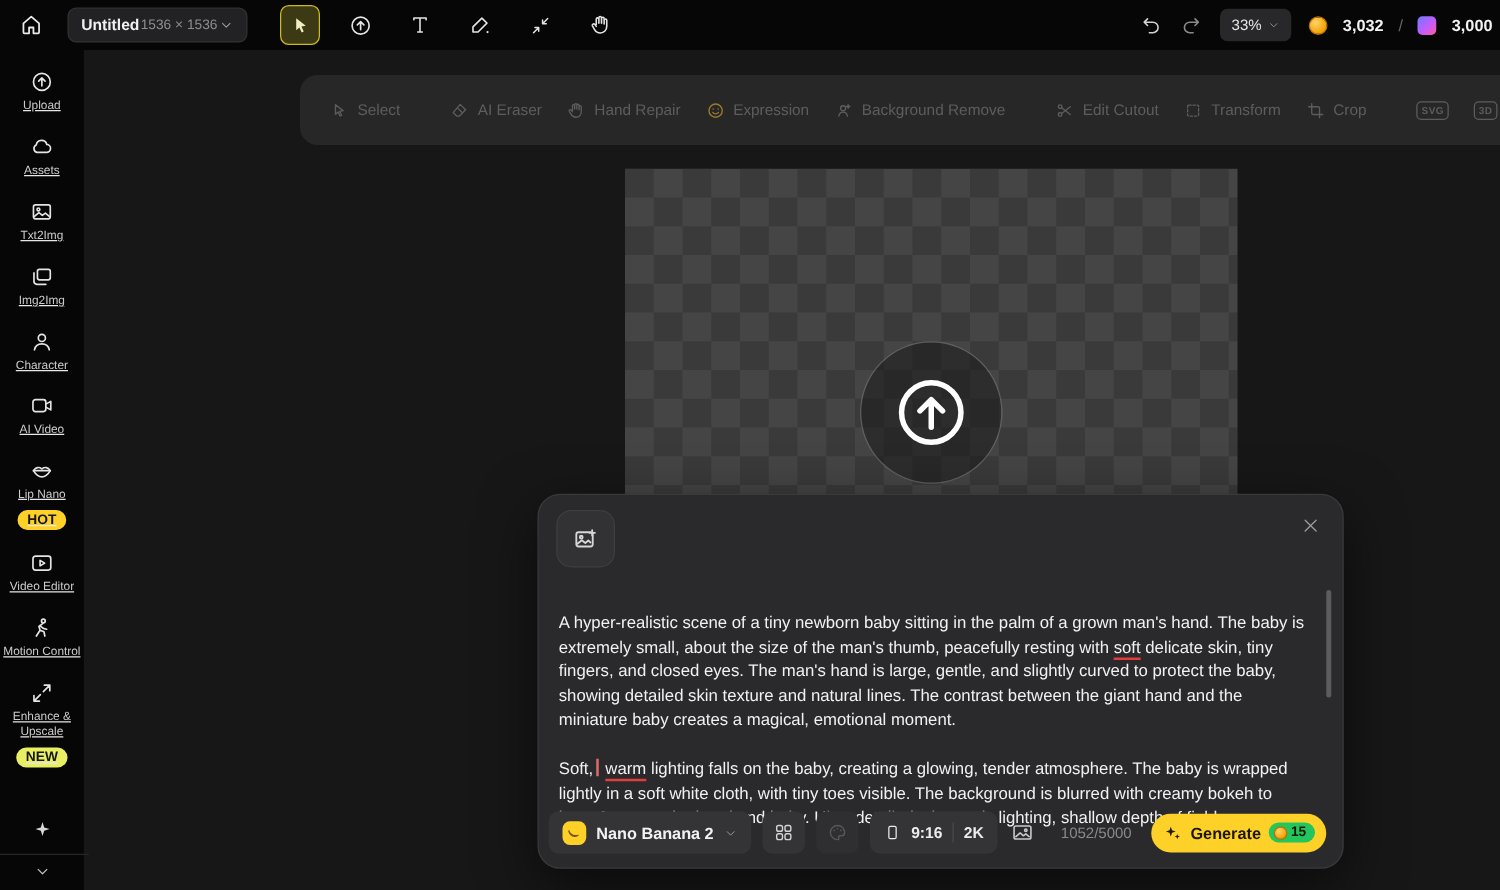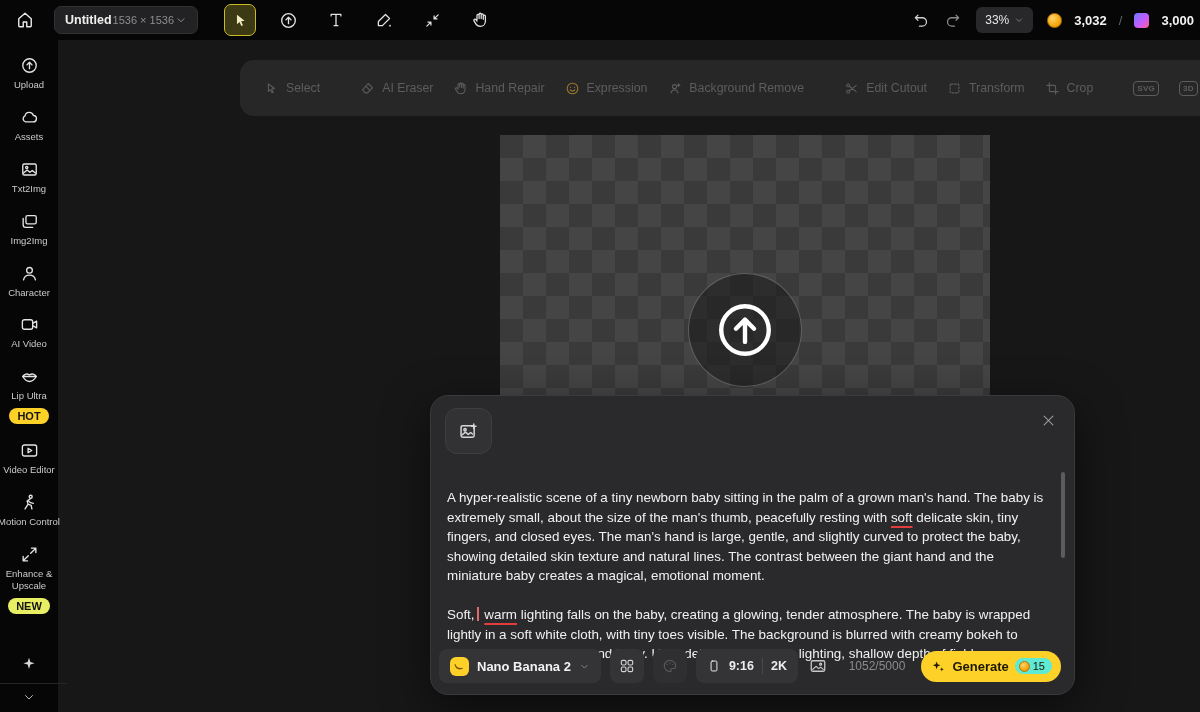--- a/index.html
+++ b/index.html
@@ -27,22 +27,22 @@
   .credits { display:flex; align-items:center; gap:12px; font-size:13px; font-weight:bold; color:#f2f2f2; }
   .coin { width:15px; height:15px; border-radius:50%;
     background:radial-gradient(circle at 35% 32%, #ffd468, #f29d00 75%); border:1px solid #b97300; }
   .coin.small { width:11px; height:11px; }
   .gembadge { width:15px; height:15px; border-radius:4px;
     background:linear-gradient(135deg,#6d7bff,#c45cff 55%,#ff5c93); }
   .cred-div { color:#666; font-weight:normal; }
   .chev { color:#9c9c9c; }
 
   
-  .sidebar { position:absolute; left:0; top:40px; width:58px; height:672px; background:#060606;
-    display:flex; flex-direction:column; align-items:center; padding-top:16px; z-index:9; }
+  .sidebar { position:absolute; left:0; top:40px; width:67px; height:672px; background:#060606;
+    display:flex; flex-direction:column; align-items:center; padding-top:16px; z-index:9;text-decoration:underline; }
   .sb-item { display:flex; flex-direction:column; align-items:center; gap:4px; margin-bottom:17px;
     width:72px; cursor:pointer; }
   .sb-ic { color:#e4e4e4; }
   .sb-label { font-size:9.5px; color:#cbcbcb; text-align:center; line-height:1.25; max-width:66px; }
   .badge { font-size:11px; font-weight:bold; color:#151515; border-radius:8px; padding:2px 8px; margin-top:2px; }
   .badge.hot { background:#fdd128; }
   .badge.new { background:#e9ef62; }
   .sb-bottom { margin-top:auto; width:75px; display:flex; flex-direction:column; align-items:center; }
   .sb-sparkle { color:#d8d8d8; margin-bottom:10px; }
   .sb-collapse { width:75px; border-top:1px solid #262626; padding:6px 0 8px; display:flex; justify-content:center; color:#bdbdbd; }
@@ -92,22 +92,22 @@
     align-items:center; justify-content:center; color:#d3d3d3; margin-left:9px; }
   .sq-btn.disabled { background:#2f2f31; color:#57575a; }
   .ratio-pill { height:34px; background:#343437; border-radius:8px; display:flex; align-items:center;
     gap:8px; padding:0 11px; margin-left:9px; font-size:12.5px; font-weight:bold; color:#ededed; }
   .ratio-div { width:1px; height:16px; background:#4a4a4d; }
   .land-btn { margin-left:11px; color:#c9c9c9; }
   .char-count { margin-left:auto; font-size:12px; color:#8b8b8b; }
   .gen-btn { margin-left:16px; height:31px; border-radius:16px; background:#fdd128; display:flex;
     align-items:center; gap:6px; padding:0 9px 0 10px; }
   .gen-label { font-size:13px; font-weight:bold; color:#1c1800; }
-  .gen-cost { display:flex; align-items:center; gap:3px; background:#5eead4; border-radius:10px;
-    padding:2px 7px 2px 4px; font-size:11px; font-weight:normal; color:#1c1800; }
+  .gen-cost { display:flex; align-items:center; gap:3px; background:#22c55e; border-radius:10px;
+    padding:2px 7px 2px 4px; font-size:11px; font-weight:bold; color:#1c1800; }
 </style>
 </head>
 <body>
 
 <div class="topbar">
   <div class="home-btn">
     <svg class="ic" width="20" height="20" viewBox="0 0 24 24">
         <path d="M4.5 10.5 12 4l7.5 6.5V19a1 1 0 0 1-1 1h-4.4v-5.6h-4.2V20H5.5a1 1 0 0 1-1-1Z"></path>
       </svg>
   </div>
@@ -236,21 +236,21 @@
       </span>
     <span class="sb-label">AI Video</span>
   </div>
   <div class="sb-item">
     <span class="sb-ic">
         <svg class="ic" width="19" height="19" viewBox="0 0 24 24">
           <path d="M3.5 12c2.5-3.5 5.5-4 8.5-1.8C15 8 18 8.5 20.5 12c-2.5 4.2-5.5 6.3-8.5 6.3S6 16.2 3.5 12Z"></path>
           <path d="M3.5 12h17"></path>
         </svg>
       </span>
-    <span class="sb-label">Lip Ultra</span>
+    <span class="sb-label">Lip Nano</span>
     <span class="badge hot">HOT</span>
   </div>
   <div class="sb-item">
     <span class="sb-ic">
         <svg class="ic" width="19" height="19" viewBox="0 0 24 24">
           <rect x="3" y="5" width="18" height="14" rx="2.5"></rect>
           <path d="m10.2 9.2 4.6 2.8-4.6 2.8z"></path>
         </svg>
       </span>
     <span class="sb-label">Video Editor</span>

